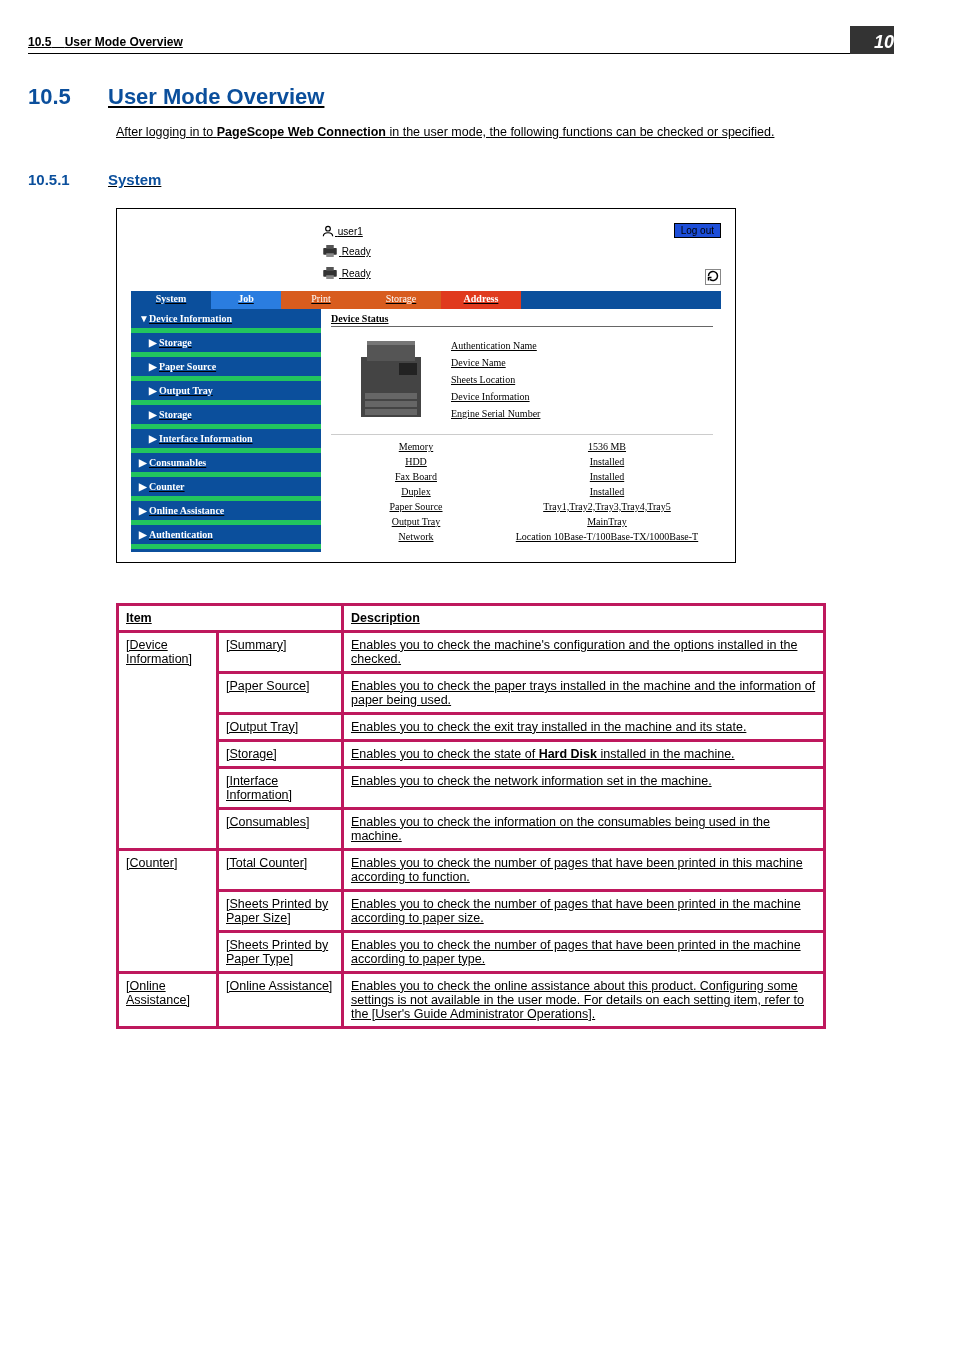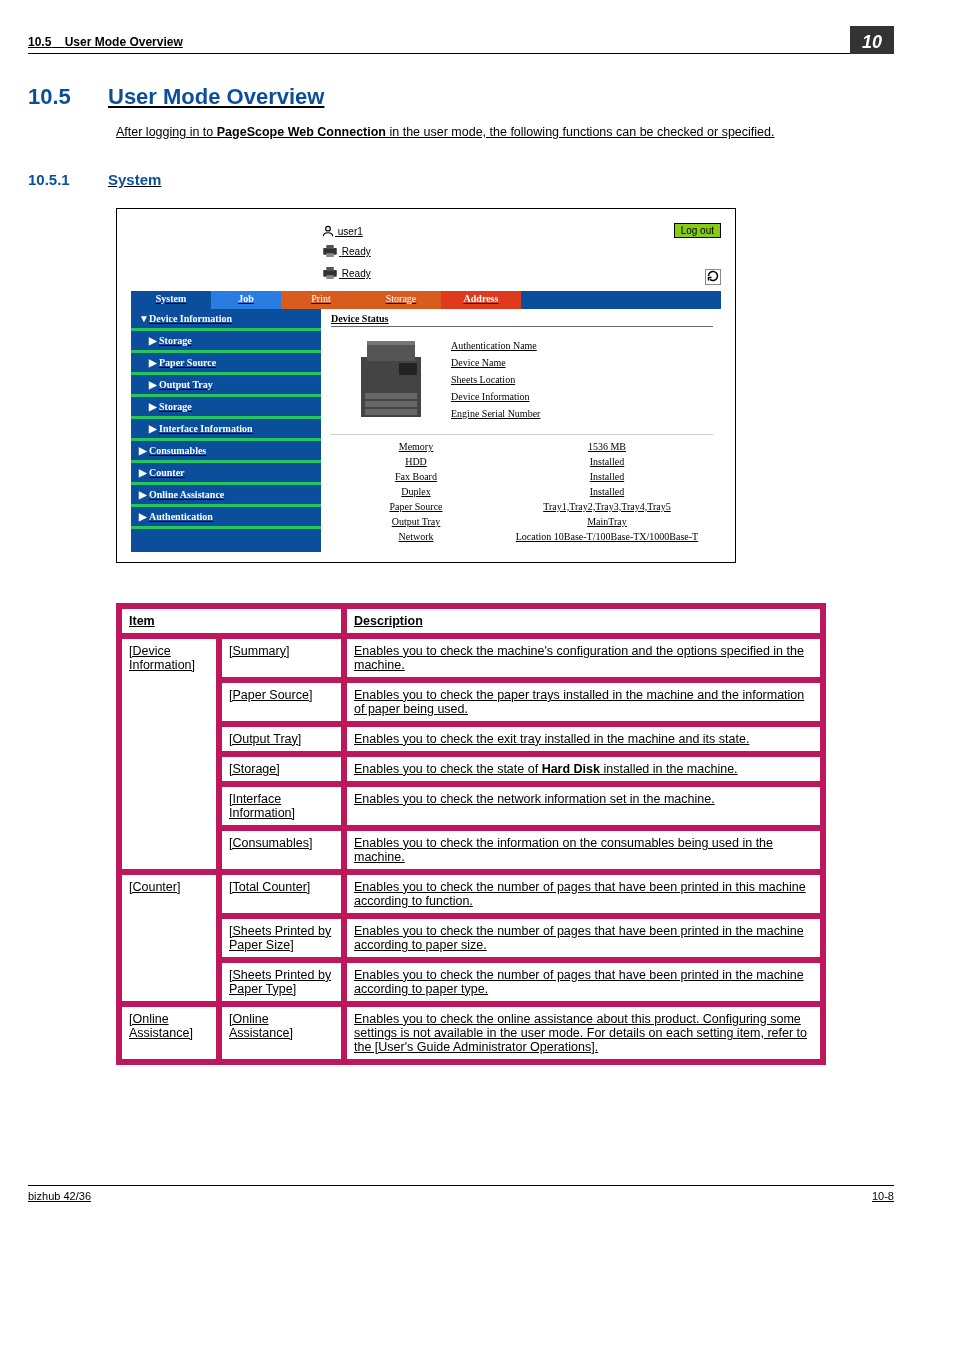--- a/index.html
+++ b/index.html
@@ -2,65 +2,65 @@
 <html><head>
 <meta charset="utf-8">
 <style>
   * { box-sizing: border-box; margin: 0; padding: 0; }
   body { font-family: Arial, Helvetica, sans-serif; font-size: 13px; color: #000; background: #fff; }
   .page { width: 954px; margin: 0 auto; padding: 34px 60px 20px 28px; position: relative; text-decoration: underline; }
 
   
   .runhead { position: relative; padding-bottom:4px; border-bottom:1px solid #000; margin-bottom: 30px; }
   .runhead .sec { font-weight: bold; font-size: 12px; }
-  .runhead .chip { position:absolute; right:0; top:-8px; width:44px; height:28px; background:#333; color:#fff; text-align:center; font-weight:bold; font-size:18px; line-height:32px; font-style:italic;}
+  .runhead .chip { position:absolute; right:0; top:-8px; width:44px; height:28px; background:#333; color:#fff; text-align:right; font-weight:bold; font-size:18px; line-height:32px; font-style:italic;}
 
   
   h2.sechead { color:#0b4f9c; font-size:22px; font-weight:bold; margin-bottom:14px; }
   h2.sechead .num { display:inline-block; width:80px; }
   .intro { margin-left:88px; font-size:12.5px; line-height:1.35; margin-bottom:30px; }
   h3.subsec { color:#0b4f9c; font-size:15px; font-weight:bold; margin-bottom:20px;}
   h3.subsec .num{ display:inline-block; width:80px;}
 
   
   .shot-wrap{ margin-left:88px; width:620px; border:1px solid #000; padding:14px 14px 10px 14px; margin-bottom:40px;}
   .shot-top{ position:relative; height:68px; padding-left:190px;}
   .shot-user{ font-size:10px; }
   .shot-user svg{ vertical-align:bottom;}
-  .logout{ position:absolute; right:0; top:0; border:1px solid #000; font-size:10px; padding:1px 6px; background:#84cc16;}
+  .logout{ position:absolute; right:0; top:0; border:1px solid #000; font-size:10px; padding:1px 6px; background:#1d4ed8;}
   .refresh{ position:absolute; right:0; bottom:6px; border:1px solid #888; width:16px; height:16px; text-align:center; font-size:10px; line-height:14px;}
   .readyrow{ margin-top:6px; font-size:10px;}
   .readyrow .prn{ display:inline-block; vertical-align:middle;}
   .tabs{ display:flex; height:18px; font-size:10px;}
   .tab{ flex:0 0 auto; padding:2px 0; text-align:center; color:#fff; font-family: "Times New Roman", serif;}
   .tab.system{ background:#0b4f9c; width:80px; font-weight:bold;}
   .tab.job{ background:#2a7de0; width:70px; font-weight:bold;}
   .tab.print{ background:#d85c1e; width:80px;}
   .tab.storage{ background:#d85c1e; width:80px;}
   .tab.address{ background:#e03a1e; width:80px; font-weight:bold;}
   .tab.rest{ background:#0b4f9c; flex:1;}
   .shot-body{ display:flex; }
   .sidebar{ width:190px; background:#0b4f9c; color:#fff; font-size:10px; font-family:"Times New Roman", serif;}
-  .sidebar .grp{ padding:4px 8px; border-bottom:3px solid #22c55e; font-weight:bold;}
+  .sidebar .grp{ padding:4px 8px; border-bottom:5px solid #22c55e; font-weight:bold;}
   .sidebar .grp.sub{ padding-left:18px; font-weight:bold;}
   .sidebar .caret{ display:inline-block; width:10px;}
   .content{ flex:1; padding:4px 8px 8px 10px; font-size:10px; font-family:"Times New Roman", serif;}
   .content-title{ font-weight:bold; padding-bottom:2px; border-bottom:1px solid #666; margin-bottom:6px;}
   .devgrid{ display:flex; }
   .devimg{ width:120px; height:95px; display:flex; align-items:center; justify-content:center;}
   .devlabels{ flex:1; padding-top:4px;}
   .devlabels div{ padding:3px 0;}
   .devbottom{ border-top:1px solid #ccc; margin-top:6px; padding-top:4px;}
   .kv{ display:flex; padding:2px 0;text-align:center;}
   .kv .k{ width:170px;}
   .kv .v{ flex:1;}
 
   
   table.desc{ margin-left:88px; width:710px; border-collapse:collapse; font-size:12.5px;}
-  table.desc th, table.desc td{ border:6px solid #be185d; padding:5px 7px; vertical-align:top; text-align:left;}
+  table.desc th, table.desc td{ border:3px solid #be185d; padding:5px 7px; vertical-align:top; text-align:left;}
   table.desc th{ font-weight:bold;}
 
   
   .footer{ margin-top:120px; border-top:1px solid #000; padding-top:4px; font-size:11px; display:flex; justify-content:space-between;}
 </style>
 </head>
 <body>
 
 <div class="page">
 
@@ -199,21 +199,21 @@
     <thead>
       <tr>
         <th colspan="2">Item</th>
         <th>Description</th>
       </tr>
     </thead>
     <tbody>
       <tr>
         <td rowspan="6" style="width:100px;">[Device Information]</td>
         <td style="width:125px;">[Summary]</td>
-        <td>Enables you to check the machine's configuration and the options specified in the machine.</td>
+        <td>Enables you to check the machine's configuration and the options installed in the checked.</td>
       </tr>
       <tr>
         <td>[Paper Source]</td>
         <td>Enables you to check the paper trays installed in the machine and the information of paper being used.</td>
       </tr>
       <tr>
         <td>[Output Tray]</td>
         <td>Enables you to check the exit tray installed in the machine and its state.</td>
       </tr>
       <tr>
@@ -242,18 +242,14 @@
         <td>Enables you to check the number of pages that have been printed in the machine according to paper type.</td>
       </tr>
       <tr>
         <td>[Online Assistance]</td>
         <td>[Online Assistance]</td>
         <td>Enables you to check the online assistance about this product. Configuring some settings is not available in the user mode. For details on each setting item, refer to the [User's Guide Administrator Operations].</td>
       </tr>
     </tbody>
   </table>
 
-  <div class="footer">
-    <span>bizhub 42/36</span>
-    <span>10-8</span>
-  </div>
 
 </div>
 
 </body></html>

